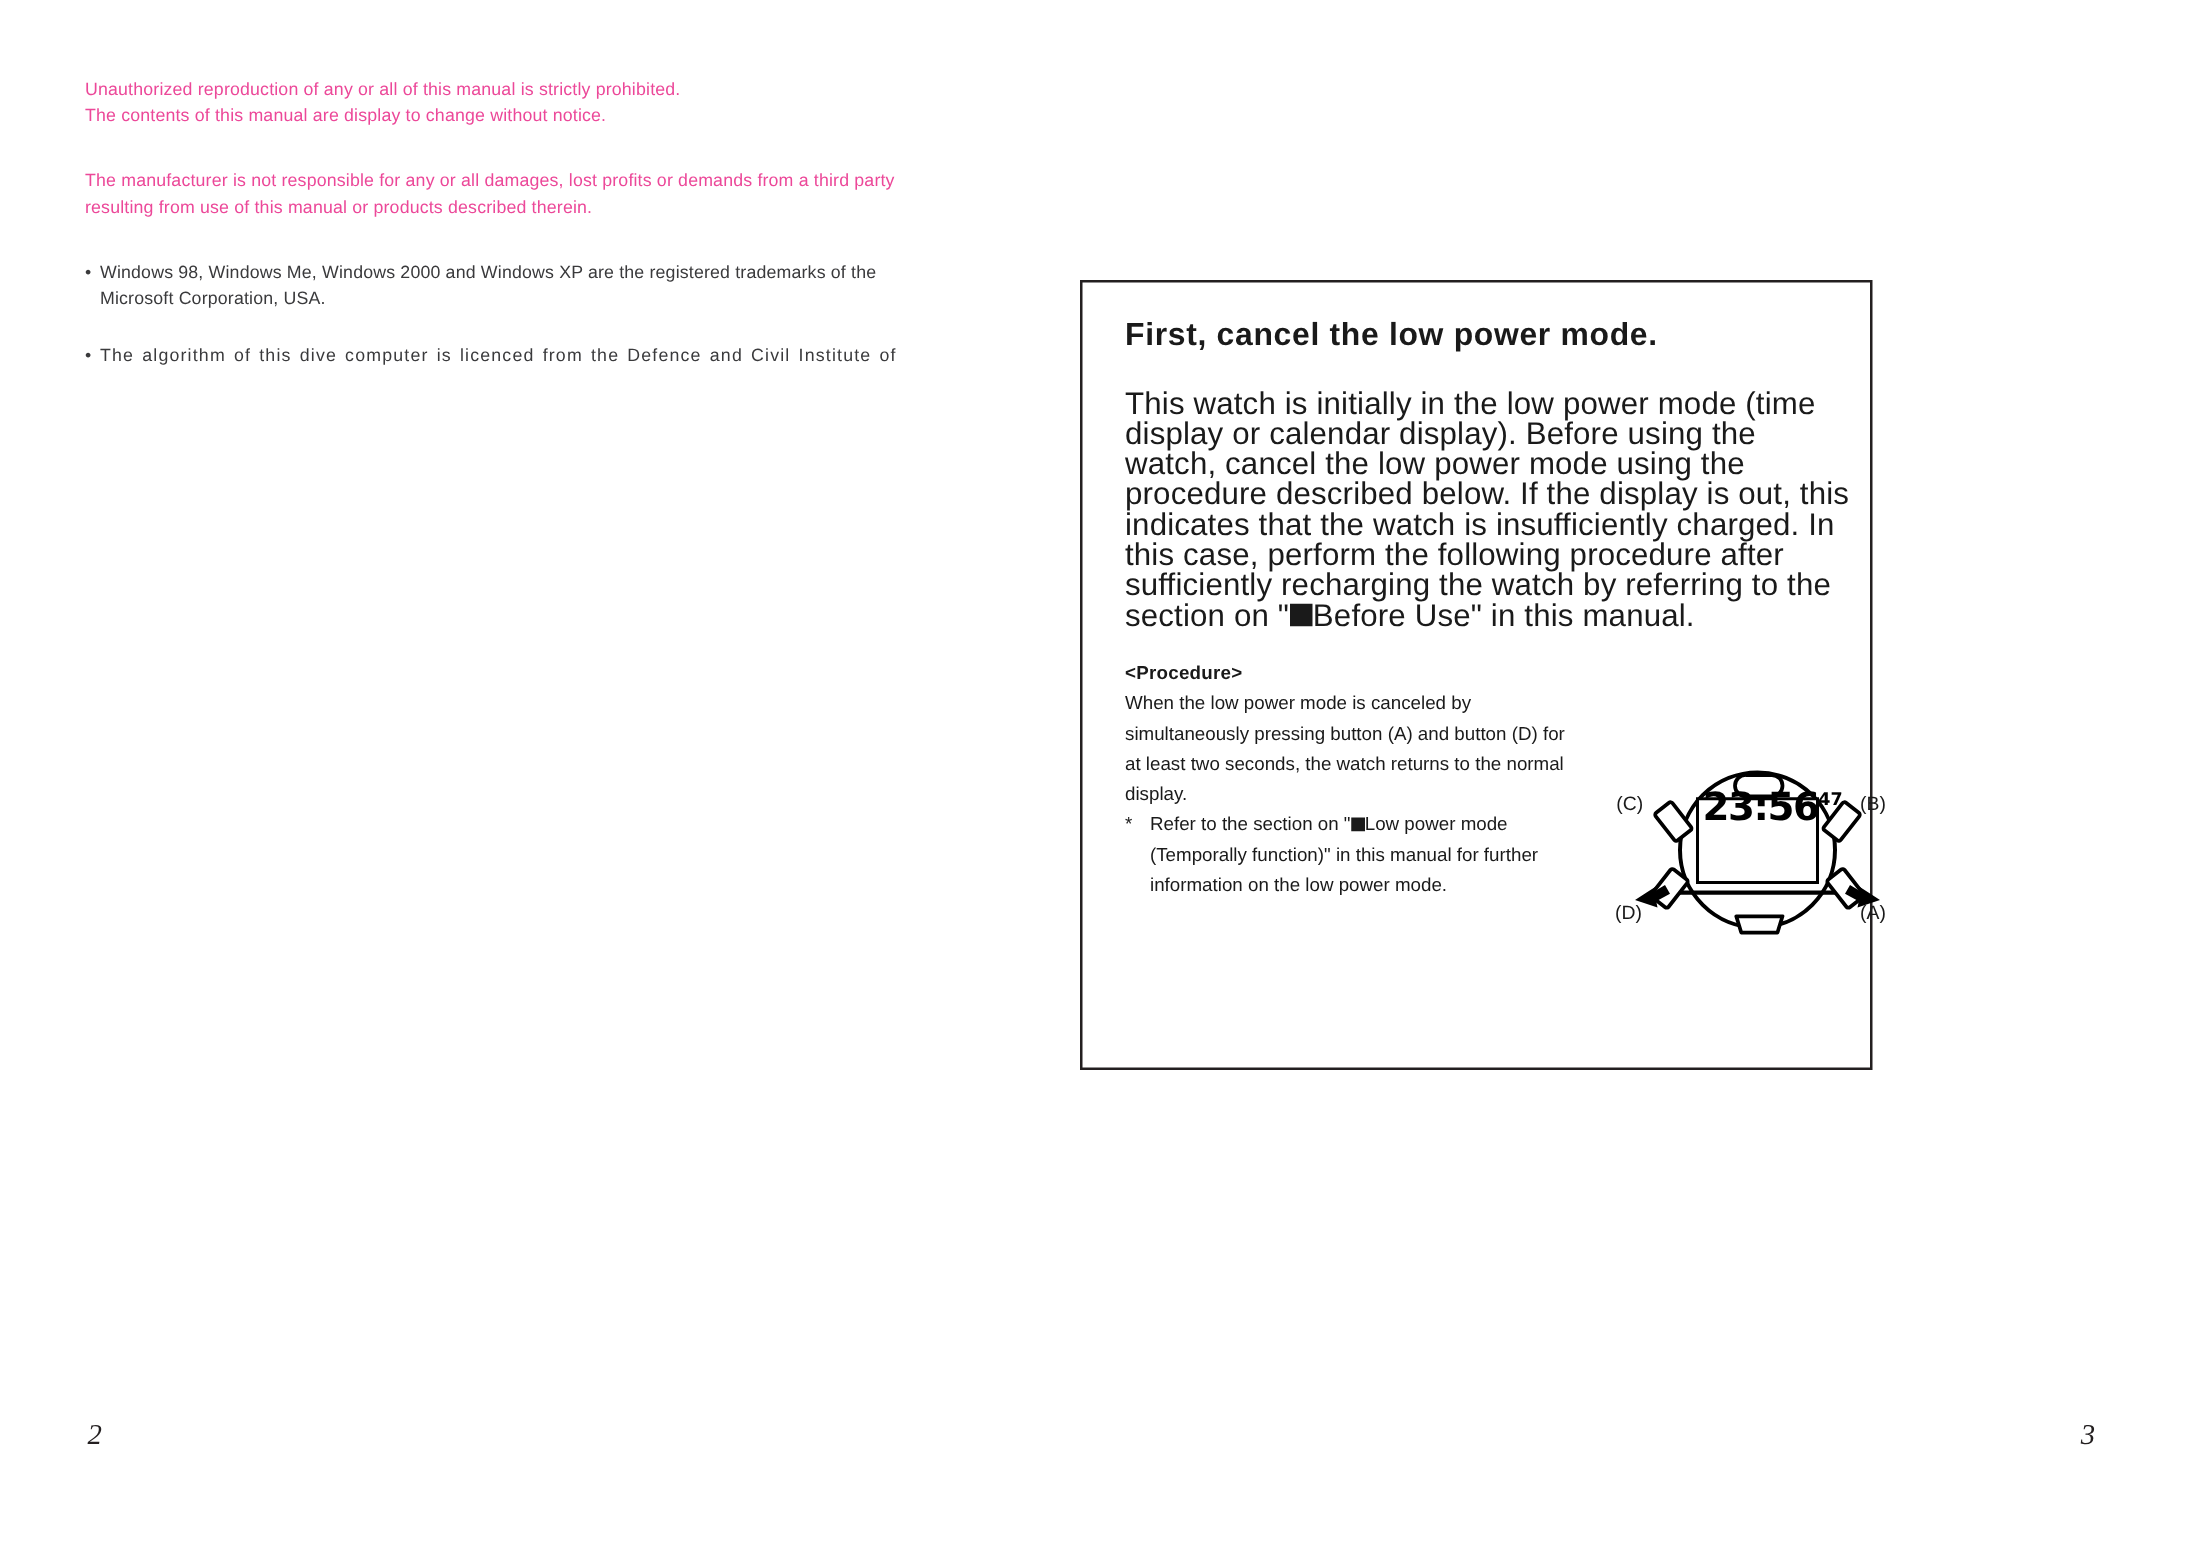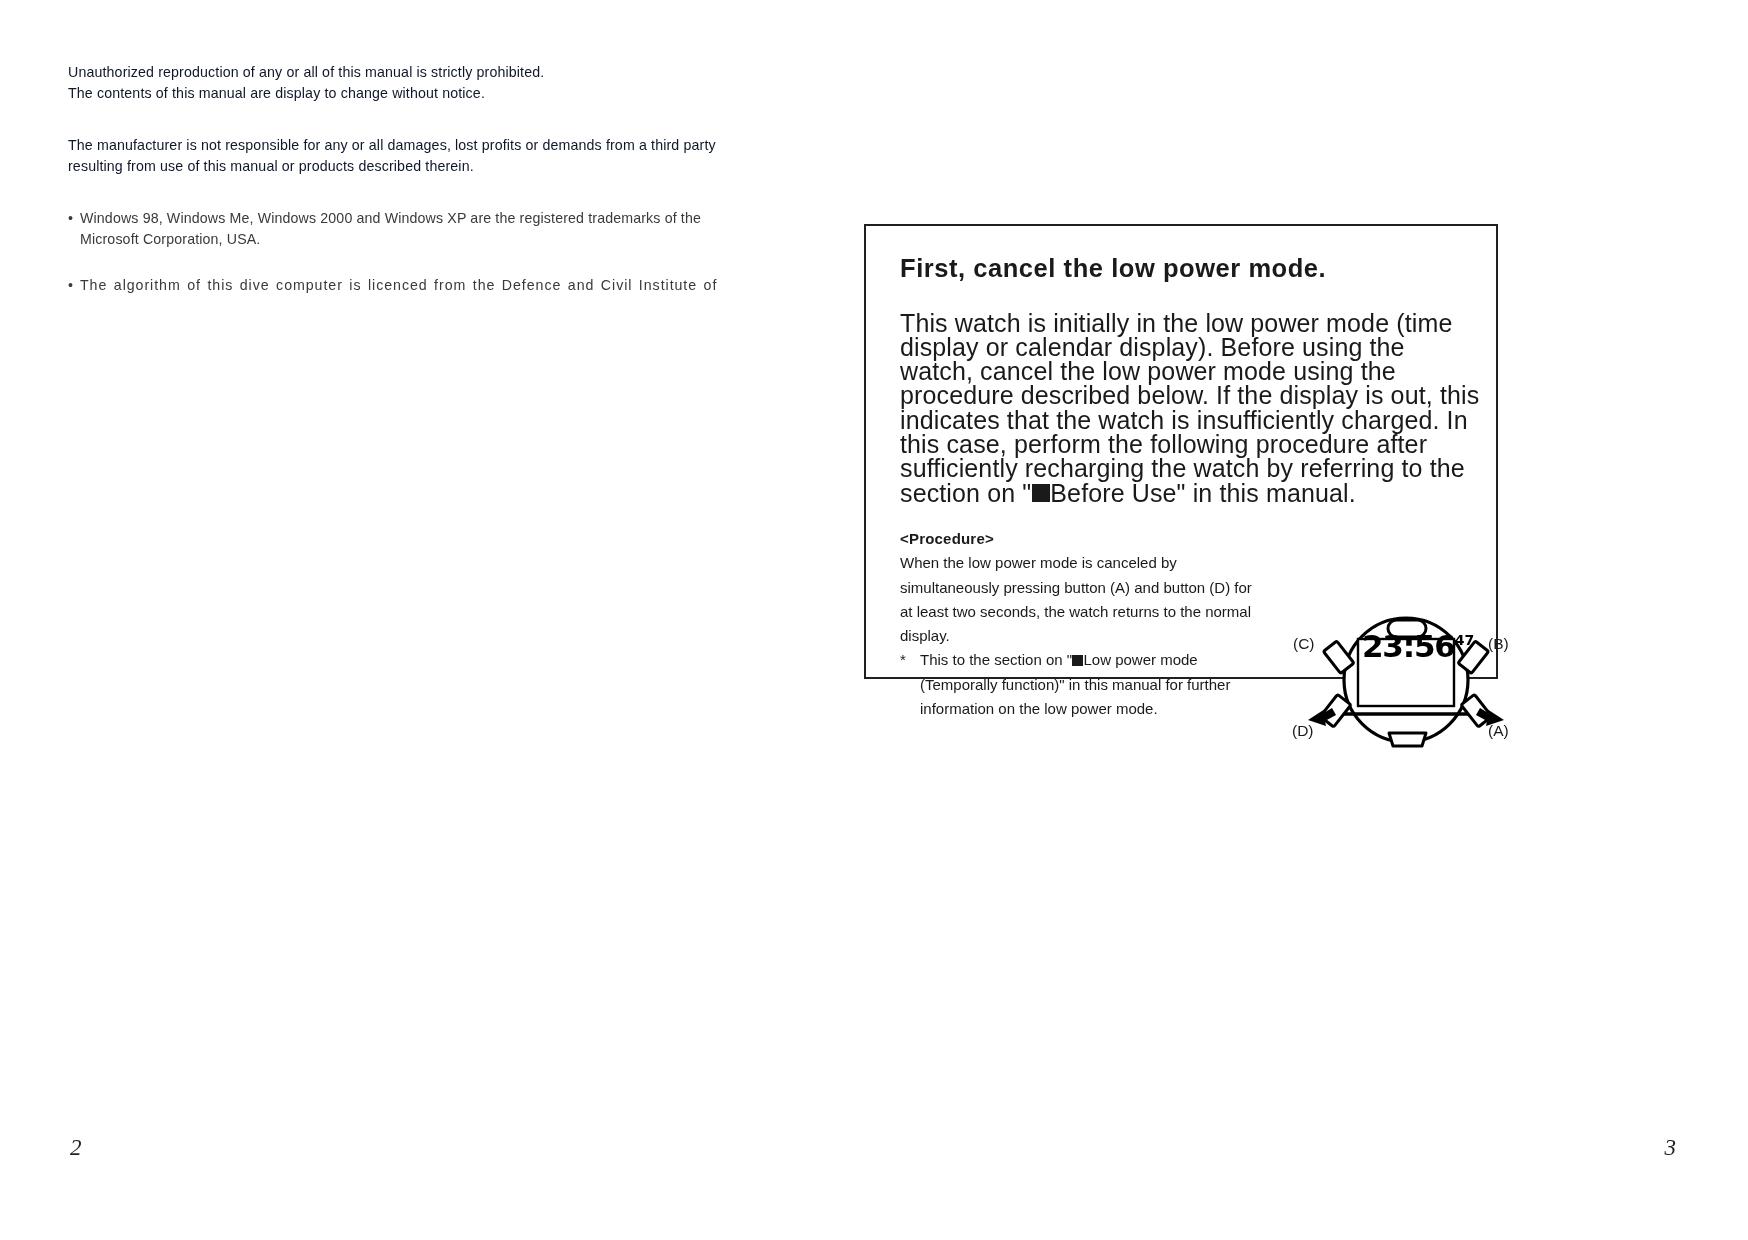--- a/index.html
+++ b/index.html
@@ -23,21 +23,21 @@
   
   .left-page {
     position: absolute;
     left: 68px;
     top: 62px;
     width: 660px;
   }
   .legal-block {
     font-size: 14.2px;
     line-height: 21px;
-    color: #0f172a;
+    color: #ec4899;
     letter-spacing: 0.01em;
   }
   .legal-block p {
     margin: 0;
   }
   .legal-gap {
     height: 31px;
   }
   .legal-gap-sm {
     height: 25px;
@@ -64,21 +64,21 @@
     display: block;
     letter-spacing: 0.01em;
   }
 
   
   .right-panel {
     position: absolute;
     left: 864px;
     top: 224px;
     width: 634px;
-    height: 455px;
+    height: 632px;
     border: 2.5px solid #231f20;
     box-sizing: border-box;
     background: #ffffff;
   }
   .panel-inner {
     position: absolute;
     left: 34px;
     top: 27px;
     right: 16px;
   }
@@ -212,21 +212,21 @@
 
       <div class="panel-body">
         <p><span>This watch is initially in the low power mode (time display or calendar display).  Before using the watch, cancel the low power mode using the procedure described below. If the display is out, this indicates that the watch is insufficiently charged.  In this case, perform the following procedure after sufficiently recharging the watch by referring to the section on "</span><span class="blk"></span><span>Before Use" in this manual.</span></p>
       </div>
 
       <div class="proc-gap"></div>
 
       <div class="proc-col">
         <p class="proc-head">&lt;Procedure&gt;</p>
         <p>When the low power mode is canceled by simultaneously pressing button (A) and button (D) for at least two seconds, the watch returns to the normal display.</p>
-        <p class="proc-note"><span class="star">*</span><span>This to the section on "</span><span class="blk"></span><span>Low power mode (Temporally function)" in this manual for further information on the low power mode.</span></p>
+        <p class="proc-note"><span class="star">*</span><span>Refer to the section on "</span><span class="blk"></span><span>Low power mode (Temporally function)" in this manual for further information on the low power mode.</span></p>
       </div>
 
       <div class="watch-wrap">
 
         <svg width="228" height="135" viewBox="0 0 228 135">
 
           <path d="M 52 67
                    A 62 62 0 0 1 176 67
                    A 62 62 0 0 1 52 67 Z" fill="#ffffff" stroke="#000000" stroke-width="3.2"></path>
 

